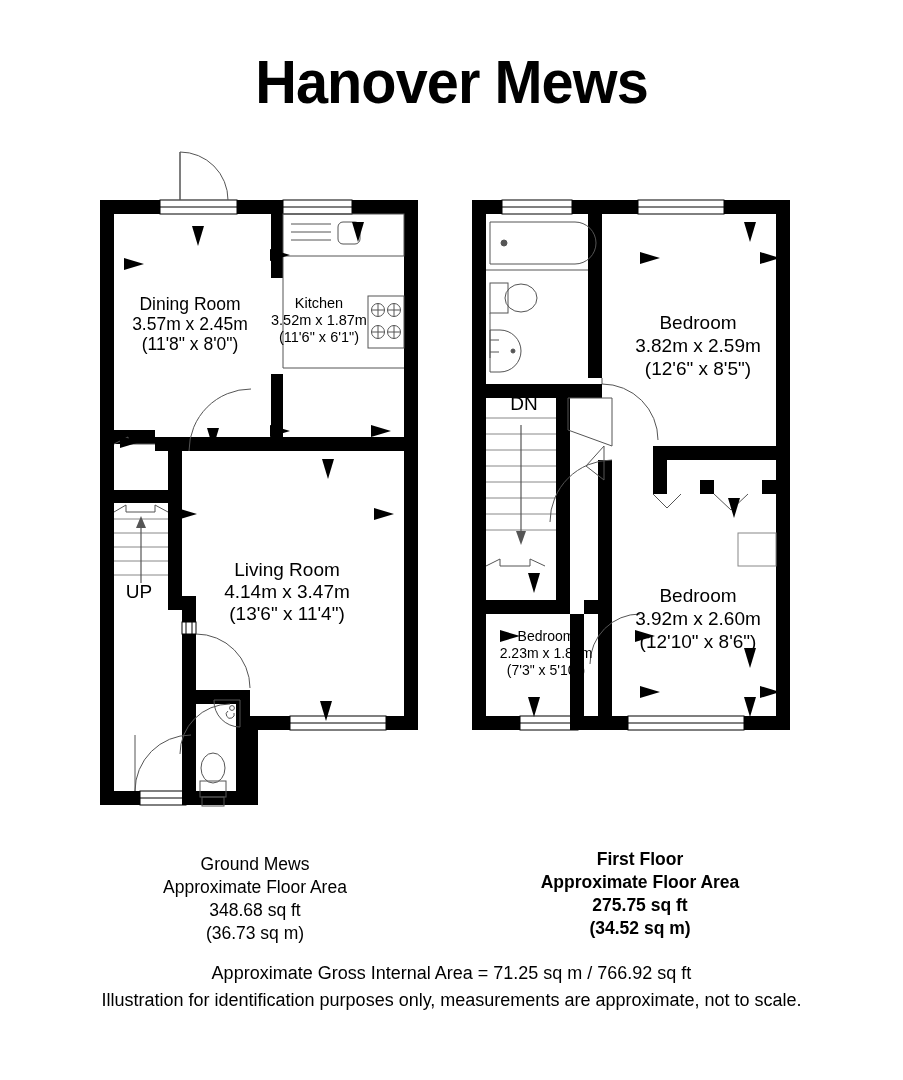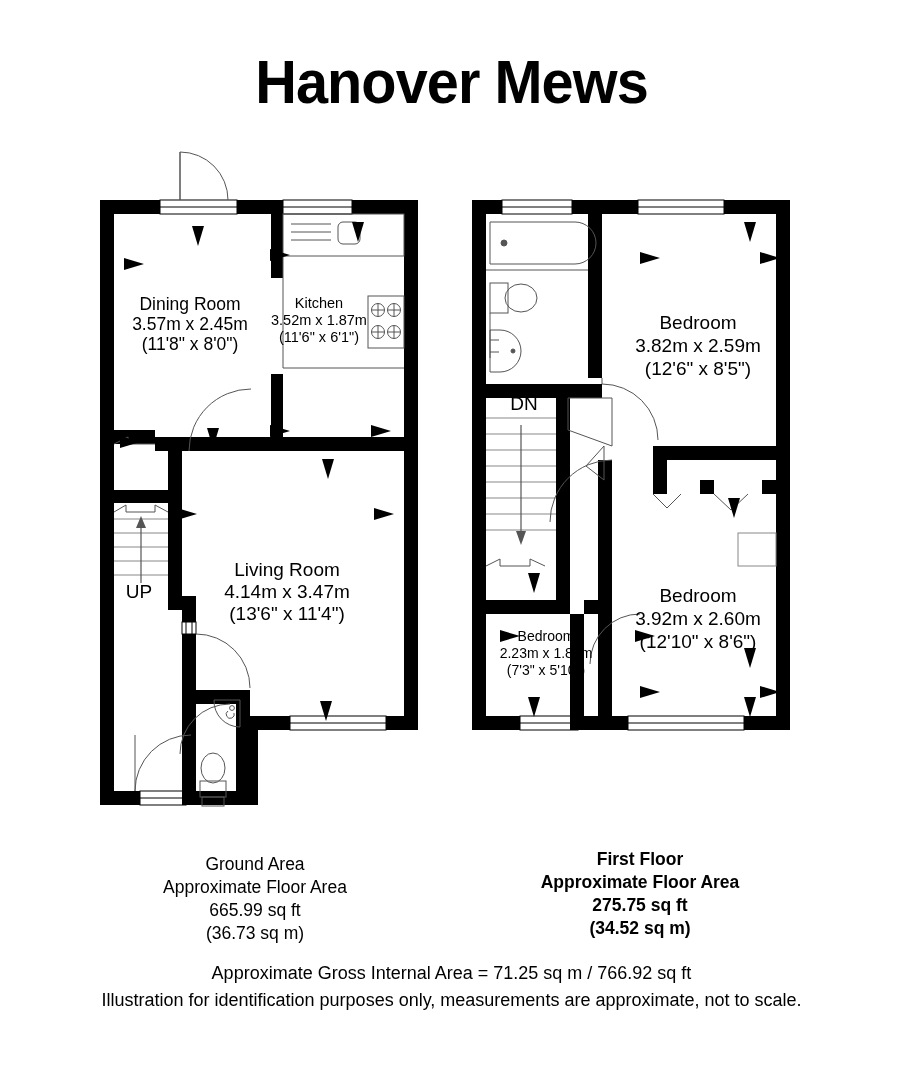--- a/index.html
+++ b/index.html
@@ -302,23 +302,23 @@
     <text x="546" y="641" text-anchor="middle" font-size="14">Bedroom</text>
     <text x="546" y="658" text-anchor="middle" font-size="14">2.23m x 1.80m</text>
     <text x="546" y="675" text-anchor="middle" font-size="14">(7'3" x 5'10")</text>
 
     <text x="524" y="410" text-anchor="middle" font-size="19">DN</text>
   </g>
 </svg>
 
 <div id="footer">
   <div class="floorblock" id="gf-block">
-    <div>Ground Area</div>
+    <div>Ground Mews</div>
     <div>Approximate Floor Area</div>
-    <div>665.99 sq ft</div>
+    <div>348.68 sq ft</div>
     <div>(36.73 sq m)</div>
   </div>
   <div class="floorblock" id="ff-block">
     <div>First Floor</div>
     <div>Approximate Floor Area</div>
     <div>275.75 sq ft</div>
     <div>(34.52 sq m)</div>
   </div>
 
 </div>

